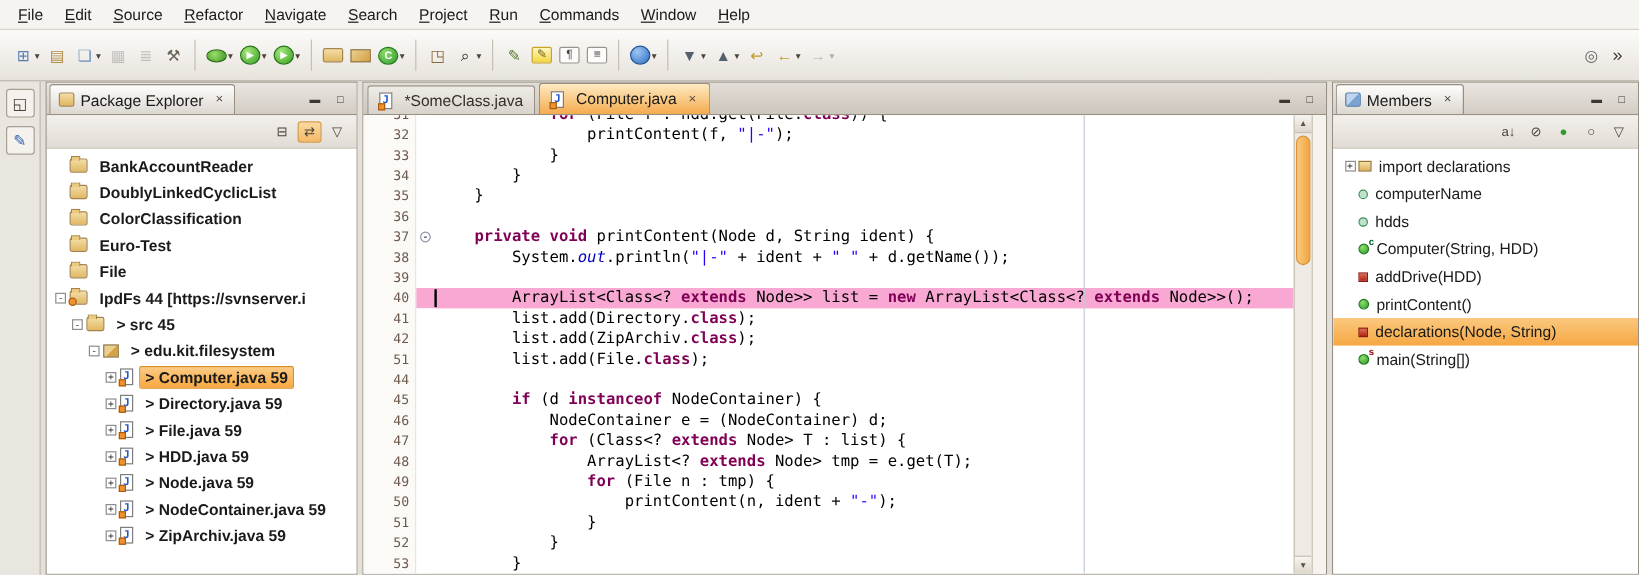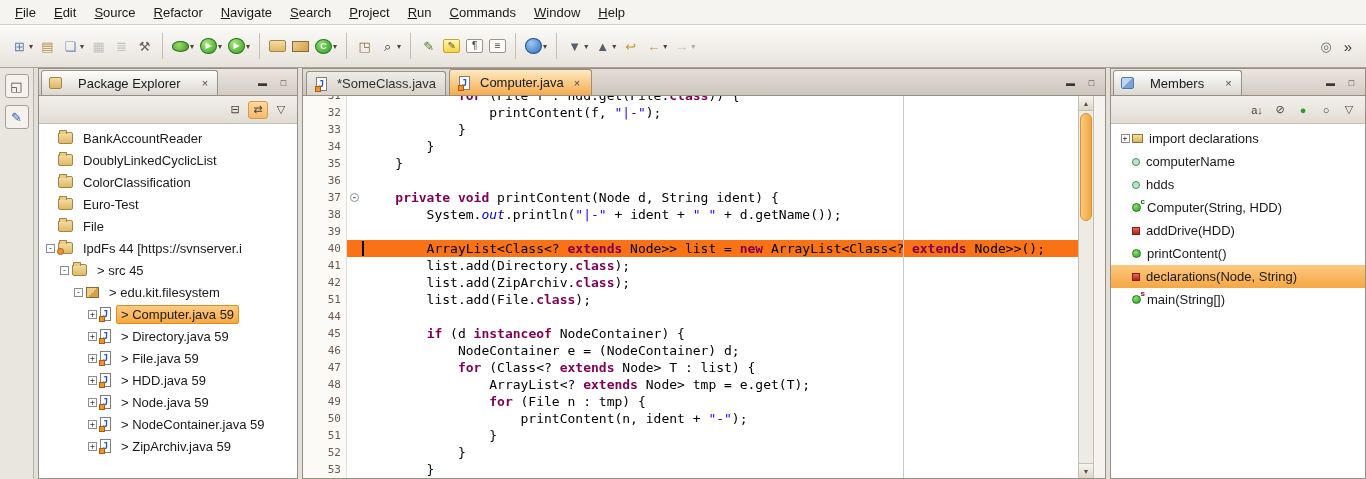--- a/index.html
+++ b/index.html
@@ -51,21 +51,21 @@
   .rail-btn{width:24px;height:24px;border:1px solid #a9a094;border-radius:3px;background:#f5f2ed;
     display:flex;align-items:center;justify-content:center;font-size:13px;}
 
   .panel{display:flex;flex-direction:column;border:1px solid #978f84;background:#f1eee9;min-width:0;min-height:0;}
   .package-explorer{width:260px;flex:none;}
   .members-panel{width:256px;flex:none;}
   .editor-panel{flex:1;background:#fff;}
 
   .panel-tabrow{height:27px;background:linear-gradient(#eae6e0,#d2ccc4);display:flex;align-items:flex-end;
     border-bottom:1px solid #978f84;flex:none;}
-  .view-tab{height:25px;display:flex;align-items:center;gap:16px;padding:0 7px;margin-left:2px;
+  .view-tab{height:25px;display:flex;align-items:center;gap:5px;padding:0 7px;margin-left:2px;
     background:linear-gradient(#fefefd,#dcd7d0);border:1px solid #978f84;border-bottom:none;
     border-radius:3px 3px 0 0;white-space:nowrap;}
   .tab-close{font-size:11px;color:#55493a;margin-left:3px;border:1px solid transparent;padding:0 1px;}
   .winbtns{margin-left:auto;display:flex;gap:4px;padding:0 5px 5px 0;align-items:center;}
   .winbtn{width:17px;height:15px;display:flex;align-items:center;justify-content:center;
     font-size:9px;color:#3e372e;}
   .vicon{width:13px;height:12px;flex:none;border-radius:2px;}
   .vicon-pe{background:linear-gradient(#f3dda6,#dfb660);border:1px solid #a5844a;}
   .vicon-members{background:linear-gradient(135deg,#bcd6ef 50%,#7aa3d4 50%);border:1px solid #4f79a8;}
 
@@ -89,21 +89,21 @@
     top:-3px;left:0;width:6px;height:3px;background:#ecca82;border:1px solid #a5844a;border-bottom:none;
     border-radius:1px 1px 0 0;}
   .ticon.project::after{content:"";position:absolute;bottom:-2px;left:-2px;width:5px;height:5px;
     border-radius:50%;background:#f0922e;border:1px solid #a85d12;}
   .ticon.package{width:13px;height:11px;background:linear-gradient(135deg,#eccf8c 50%,#d3a146 50%);
     border:1px solid #8a6a34;}
   .ticon.jfile{width:11px;height:14px;background:#fff;border:1px solid #7d7d7d;
     font:bold 9px "DejaVu Sans Mono",monospace;color:#2255cc;}
   .ticon.jfile::after{content:"";position:absolute;bottom:-2px;left:-2px;width:4px;height:4px;
     background:#f0922e;border:1px solid #a85d12;}
-  .tlabel{padding:1px 4px;border:1px solid transparent;border-radius:2px;}
+  .tlabel{padding:1px 4px;border:1px solid transparent;border-radius:2px;font-weight:bold;}
   .tlabel.selected{background:linear-gradient(#fccb85,#f7a83f);border-color:#dd8c1e;}
 
   
   .editor-tabrow{height:27px;background:linear-gradient(#e2ddd6,#cdc6bd);display:flex;align-items:flex-end;
     border-bottom:1px solid #978f84;flex:none;}
   .ed-tabs{display:flex;align-items:flex-end;}
   .ed-tab{height:24px;display:flex;align-items:center;gap:5px;padding:0 9px;margin-left:3px;
     border:1px solid #978f84;border-bottom:none;border-radius:3px 3px 0 0;
     background:linear-gradient(#efece7,#d8d3cb);color:#33302a;white-space:nowrap;}
   .ed-tab.active{height:26px;background:linear-gradient(#fdeac2,#f5ab4e);color:#1a1a1a;}
@@ -112,21 +112,21 @@
   .code-inner{position:absolute;top:-9px;left:0;right:0;}
   .code-line{display:flex;height:17px;line-height:17px;white-space:pre;
     font-family:"DejaVu Sans Mono",monospace;font-size:13px;}
   .c-ann{width:14px;flex:none;background:#fbfaf7;}
   .c-ln{width:30px;flex:none;text-align:right;padding-right:5px;background:#fbfaf7;
     color:#6d5a4e;font-size:11px;border-right:1px solid #e3e0da;}
   .c-fold{width:15px;flex:none;display:flex;align-items:center;justify-content:center;background:#fff;}
   .fold-circle{width:9px;height:9px;border:1px solid #8a93a5;border-radius:50%;color:#5a6375;
     font:bold 8px/7px "DejaVu Sans Mono",monospace;text-align:center;}
   .c-code{flex:1;position:relative;padding-left:2px;color:#000;}
-  .code-line.hl .c-code,.code-line.hl .c-fold{background:#f97316;}
+  .code-line.hl .c-code,.code-line.hl .c-fold{background:#f9a8d4;}
   .tk-k{color:#7f0055;font-weight:bold;}
   .tk-s{color:#2a00ff;}
   .tk-st{color:#0000c0;font-style:italic;}
   .caret{position:absolute;left:0;top:1px;bottom:1px;width:2px;background:#000;}
   .print-margin{position:absolute;top:0;bottom:0;left:600px;width:1px;background:#c4cad6;}
 
   .vscroll{width:15px;flex:none;background:#efebe4;border-left:1px solid #c6bfb3;
     display:flex;flex-direction:column;}
   .sb-btn{height:15px;flex:none;display:flex;align-items:center;justify-content:center;font-size:7px;
     color:#5d5242;background:linear-gradient(#f8f5f0,#ddd6cb);border-bottom:1px solid #c6bfb3;}

